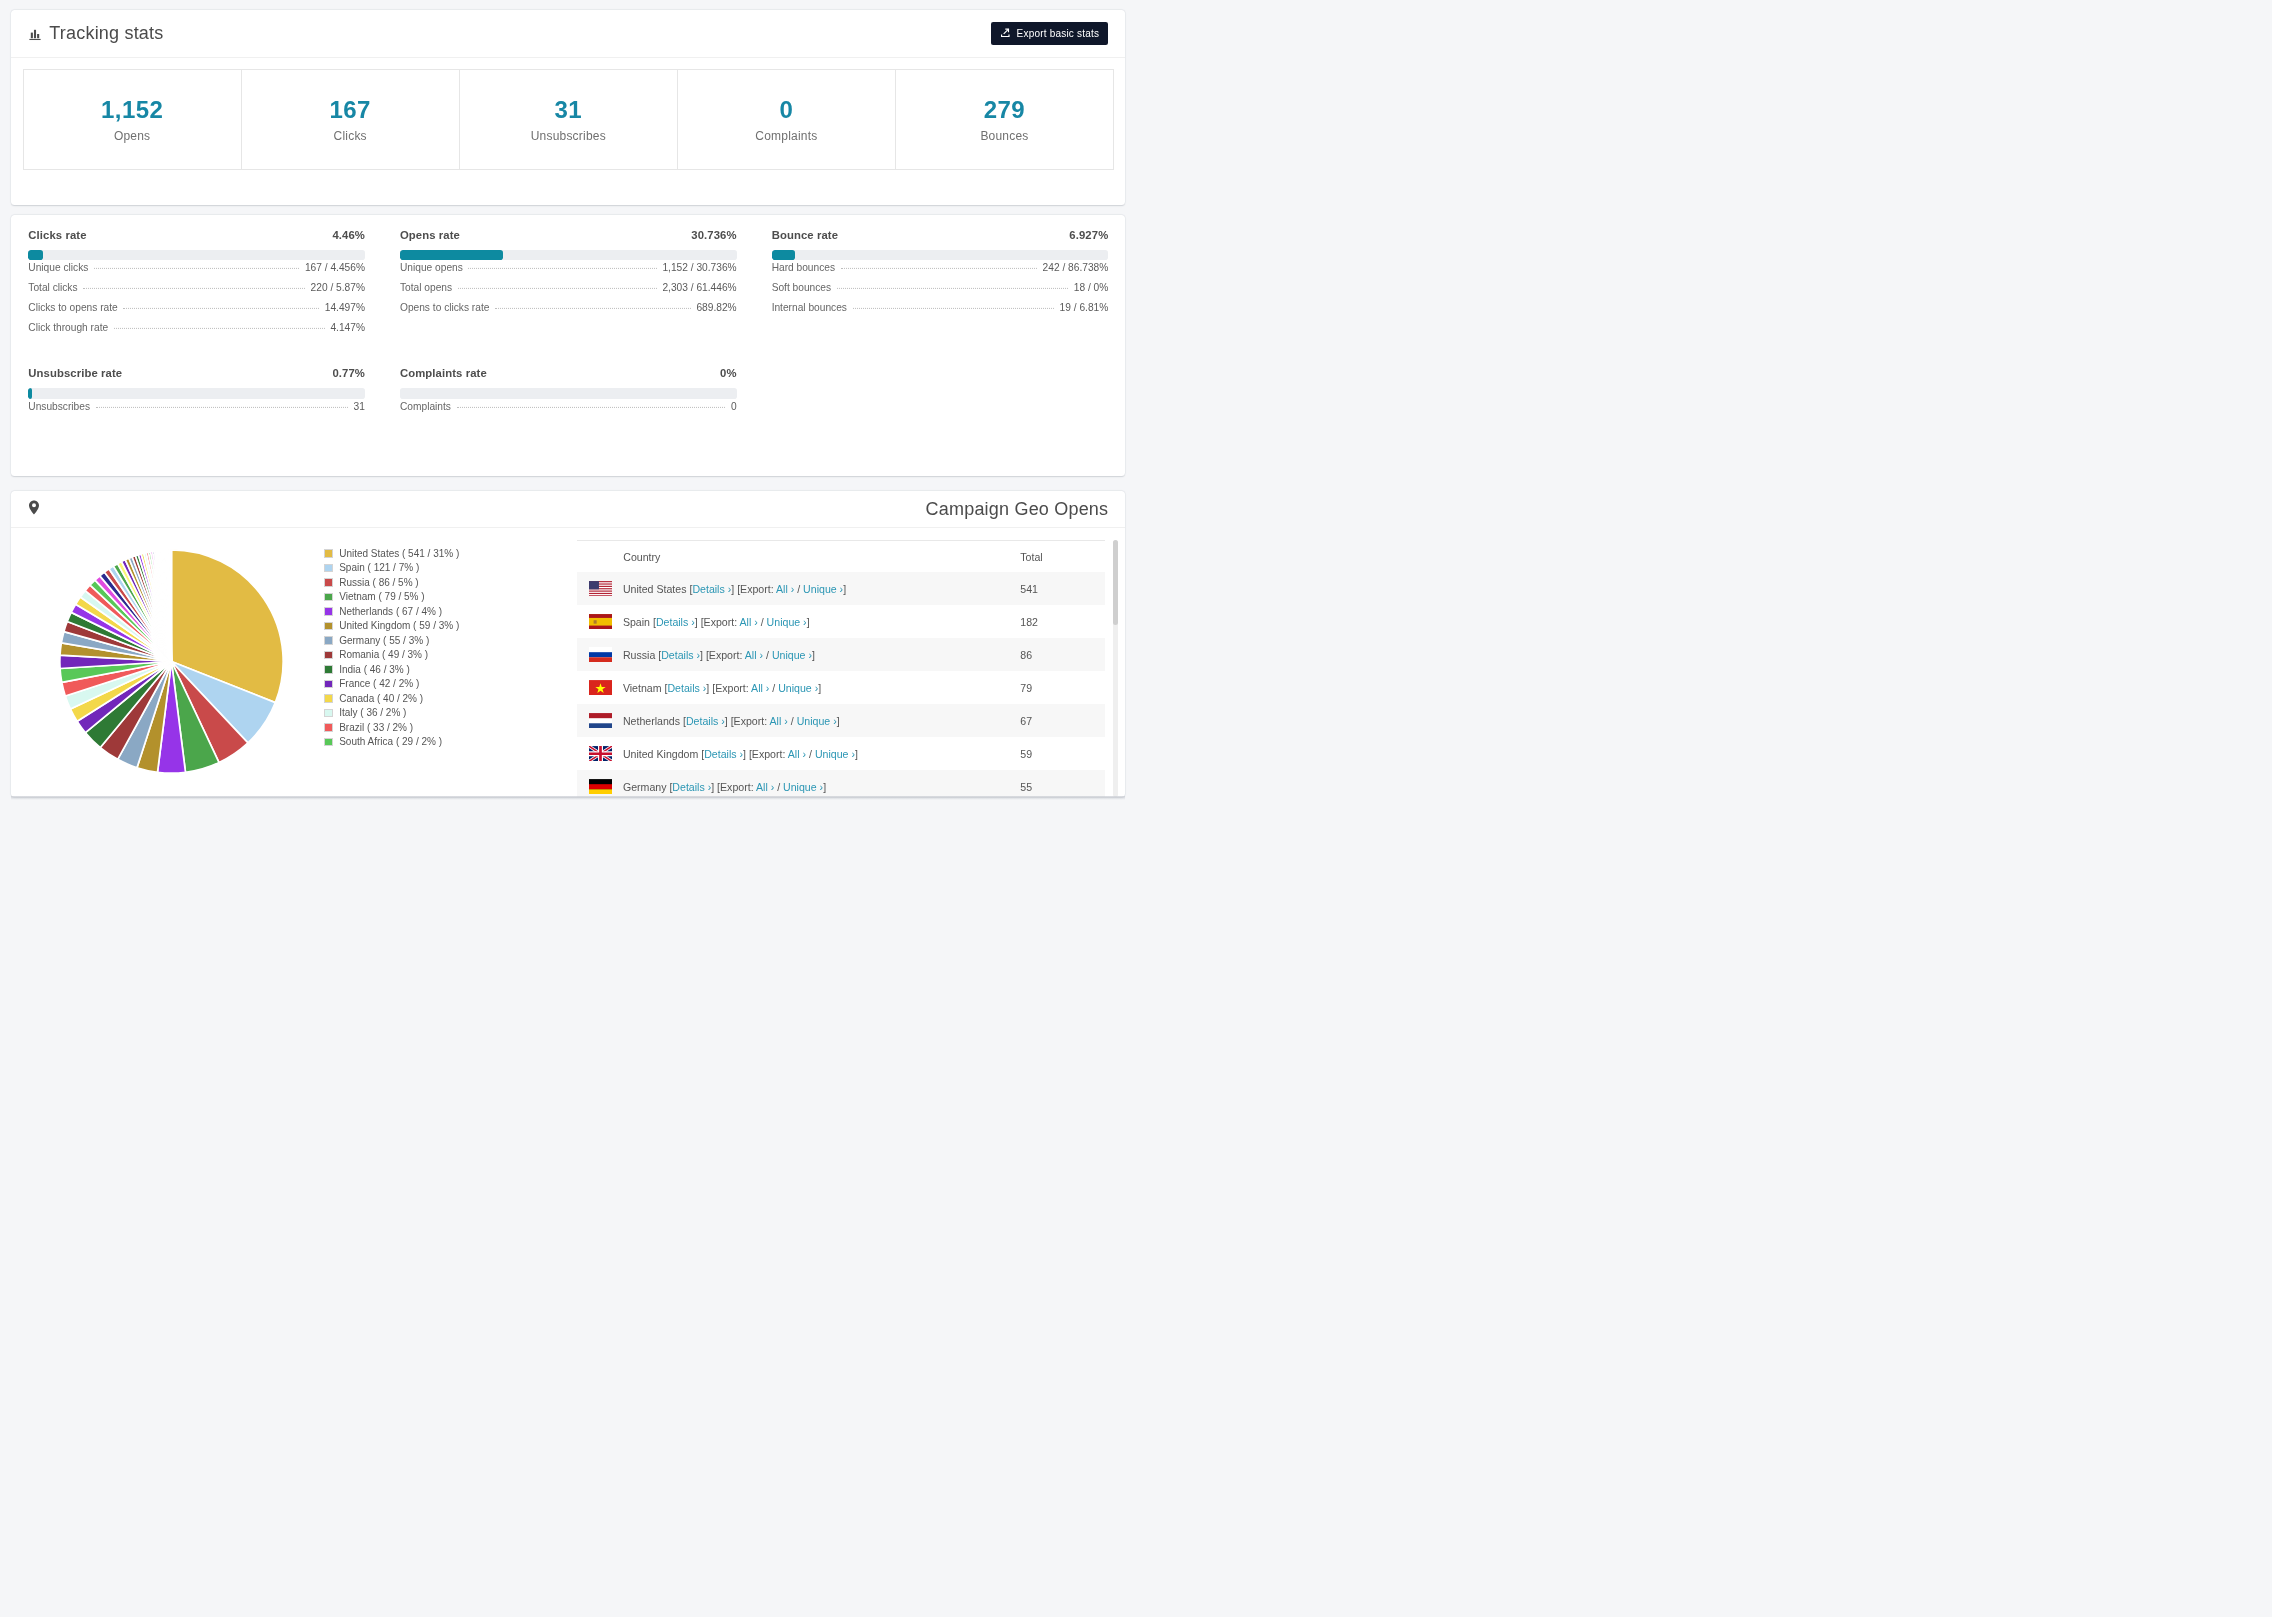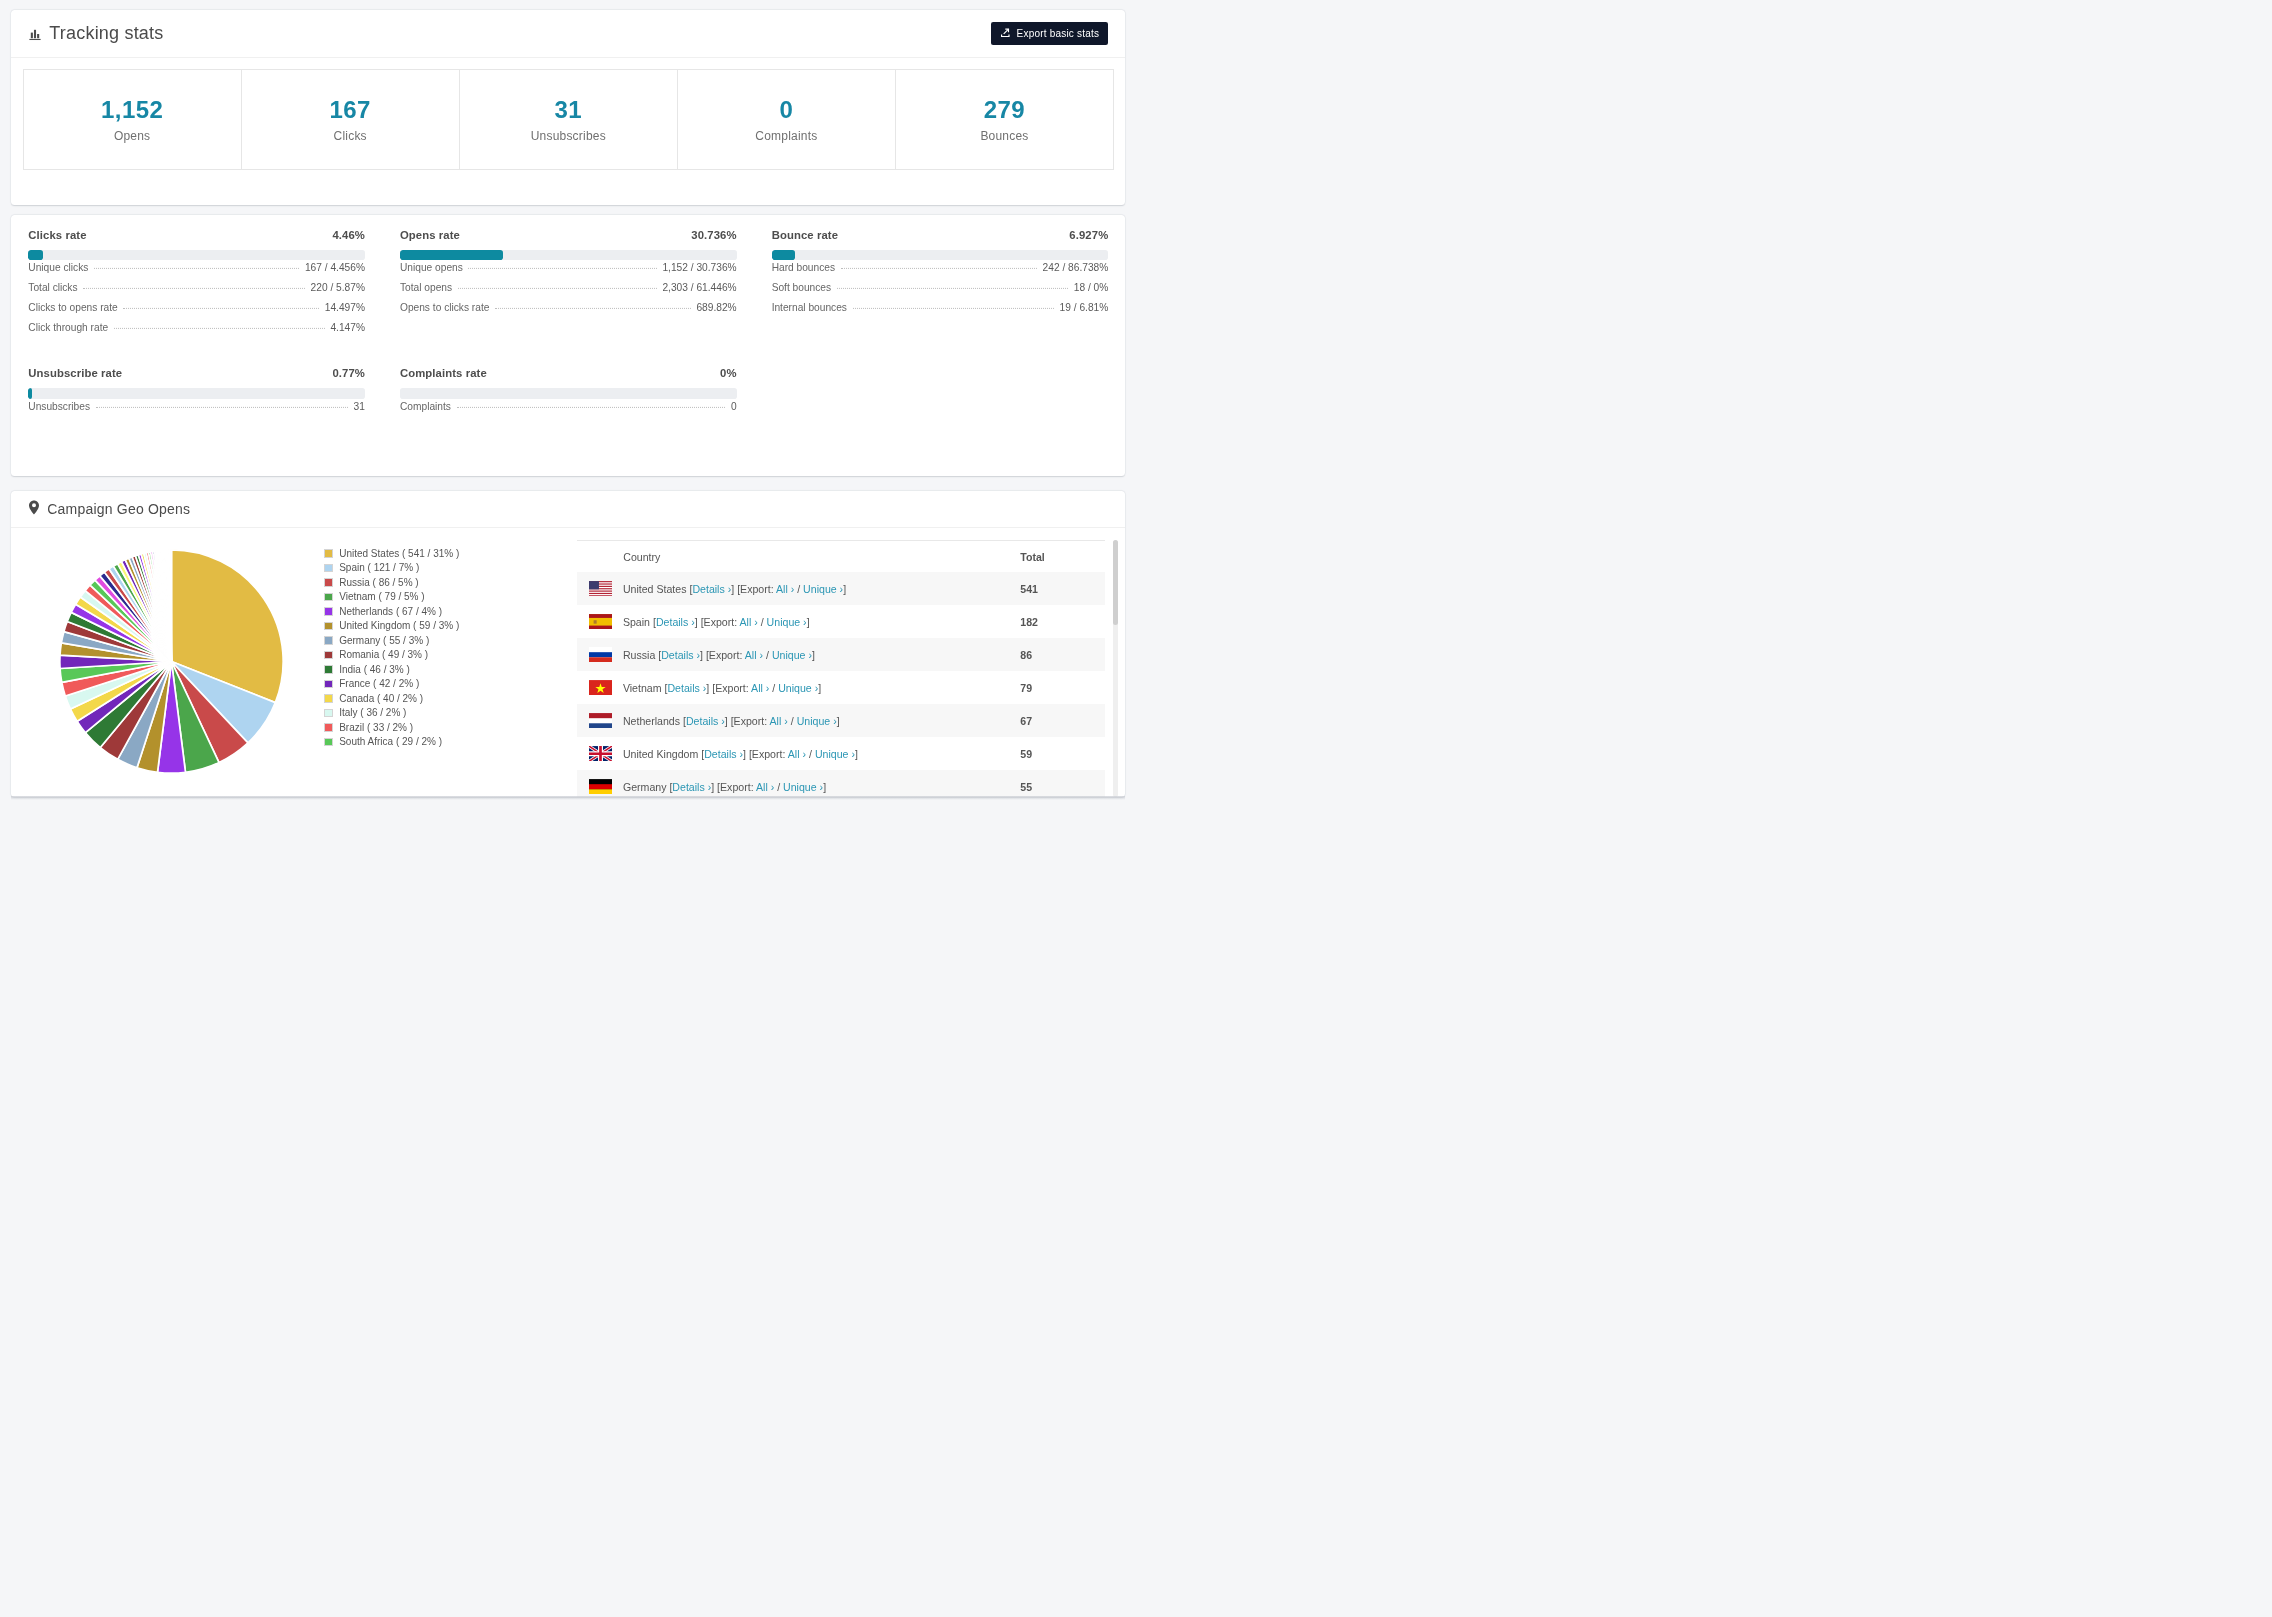--- a/index.html
+++ b/index.html
@@ -50,34 +50,34 @@
   .rate-bar { margin-top:8.5px; height:10.6px; background:#eceef1; border-radius:2.8px; overflow:hidden; }
   .rate-fill { height:100%; background:#0d8aa0; border-radius:2.8px; }
   .rate-rows { margin-top:2px; }
   .rate-row { display:flex; align-items:baseline; height:20px; font-size:10.2px; color:#666; }
   .leader { flex:1; border-bottom:0.7px dotted #bdbdbd; margin:0 5.6px; transform:translateY(-2.1px); }
   .rate-row-value { color:#5a5a5a; white-space:nowrap; }
   
   .card-geo { top:491px; height:306px; overflow:hidden; }
   .geo-header {
     height:37px; display:flex; align-items:center; gap:7px; padding:0 17px;
-    border-bottom:0.7px solid #f0f0f0; font-size:14px; color:#4b4b4b; letter-spacing:0.2px;
+    border-bottom:0.7px solid #f0f0f0; font-size:18px; color:#4b4b4b; letter-spacing:0.2px;justify-content:space-between;
   }
   .pie-wrap { position:absolute; left:46px; top:56px; width:229px; height:229px; }
   .legend { position:absolute; left:313px; top:55px; list-style:none; }
   .legend li { display:flex; align-items:center; gap:6.4px; height:14.5px; font-size:10px; color:#555; }
   .swatch { width:8.5px; height:8.5px; border:0.7px solid #d4d4d4; flex:0 0 8.5px; }
   .geo-table { position:absolute; left:566px; top:49px; width:528px; border-top:0.7px solid #e8e8e8; }
   .gt-header { display:flex; align-items:center; height:31px; font-size:10.6px; color:#555; }
   .gt-row { display:flex; align-items:center; height:33px; font-size:10.6px; color:#555; }
   .gt-row.odd { background:#f7f7f7; }
   .gt-flag { width:23px; margin:0 11.3px 0 11.3px; flex:0 0 23px; line-height:0; }
   .gt-flag svg { display:block; }
   .gt-country { flex:1; white-space:nowrap; }
-  .gt-total { width:85px; flex:0 0 85px;font-weight:bold; }
+  .gt-total { width:85px; flex:0 0 85px; }
   .gt-header .gt-country { padding-left:46px; }
   .lnk { color:#2b96b4; text-decoration:none; cursor:pointer; }
   .dim { color:#555; }
   .scrollbar-track {
     position:absolute; right:7px; top:49px; bottom:0; width:5.6px;
     background:#efefef; border-radius:2.8px;
   }
   .scrollbar-thumb { width:5.6px; height:85px; background:#cfcfcf; border-radius:2.8px; }
   .bottom-shade {
     position:absolute; left:11.3px; right:11.3px; top:796px; height:3.5px;

